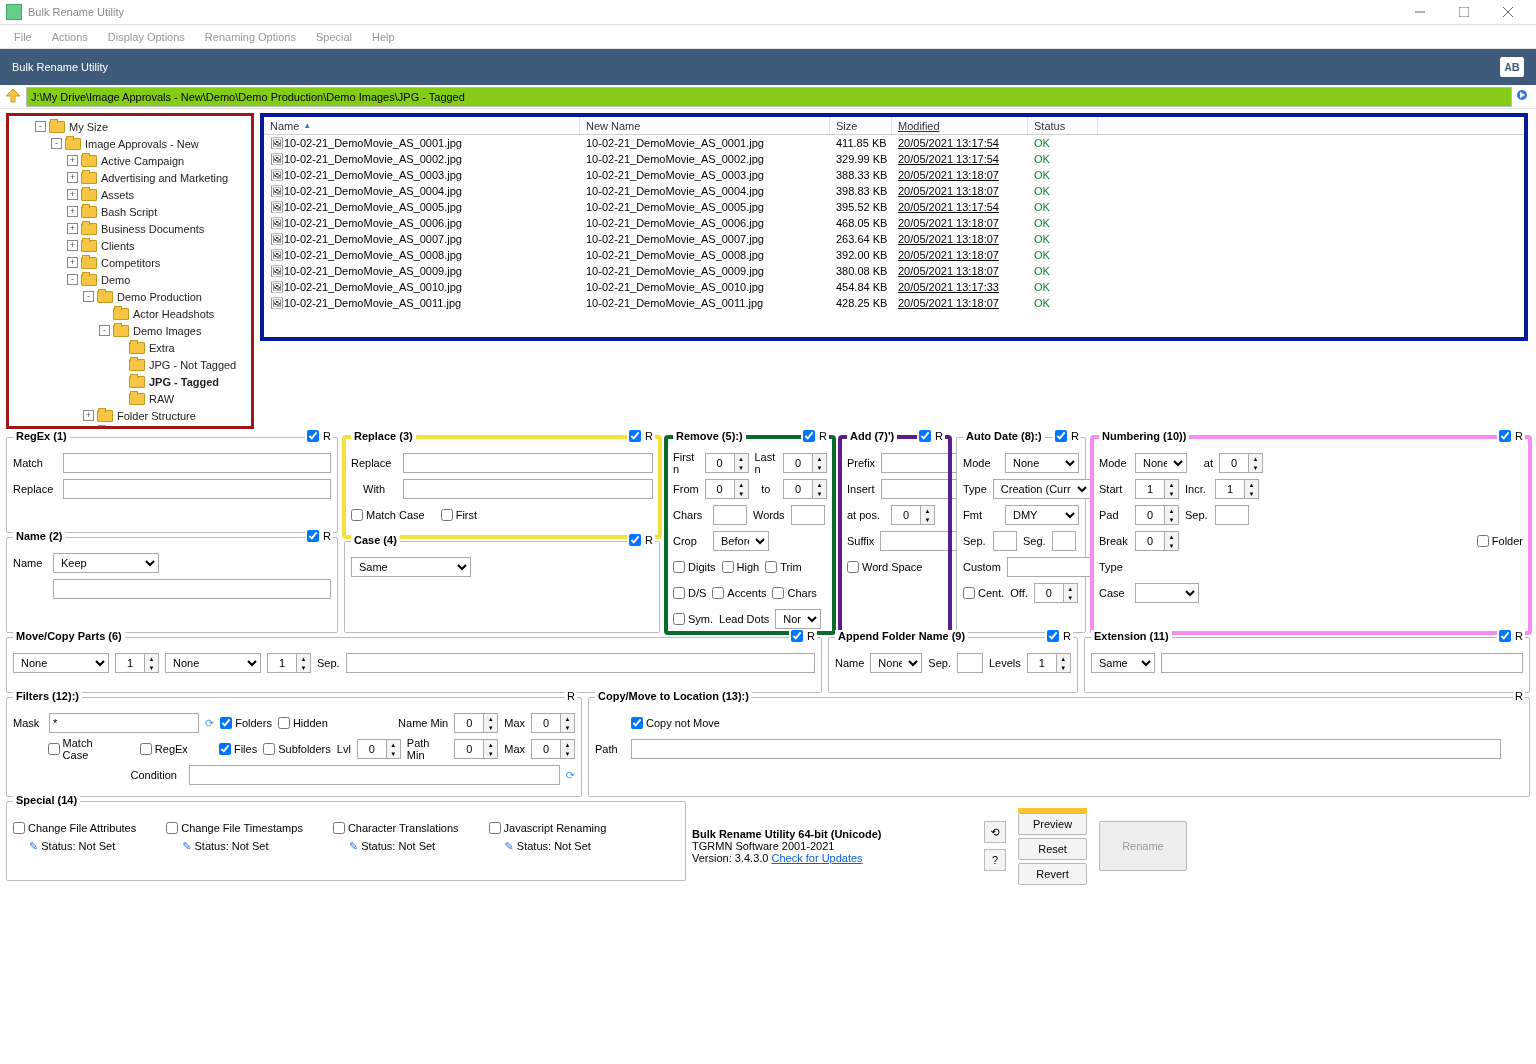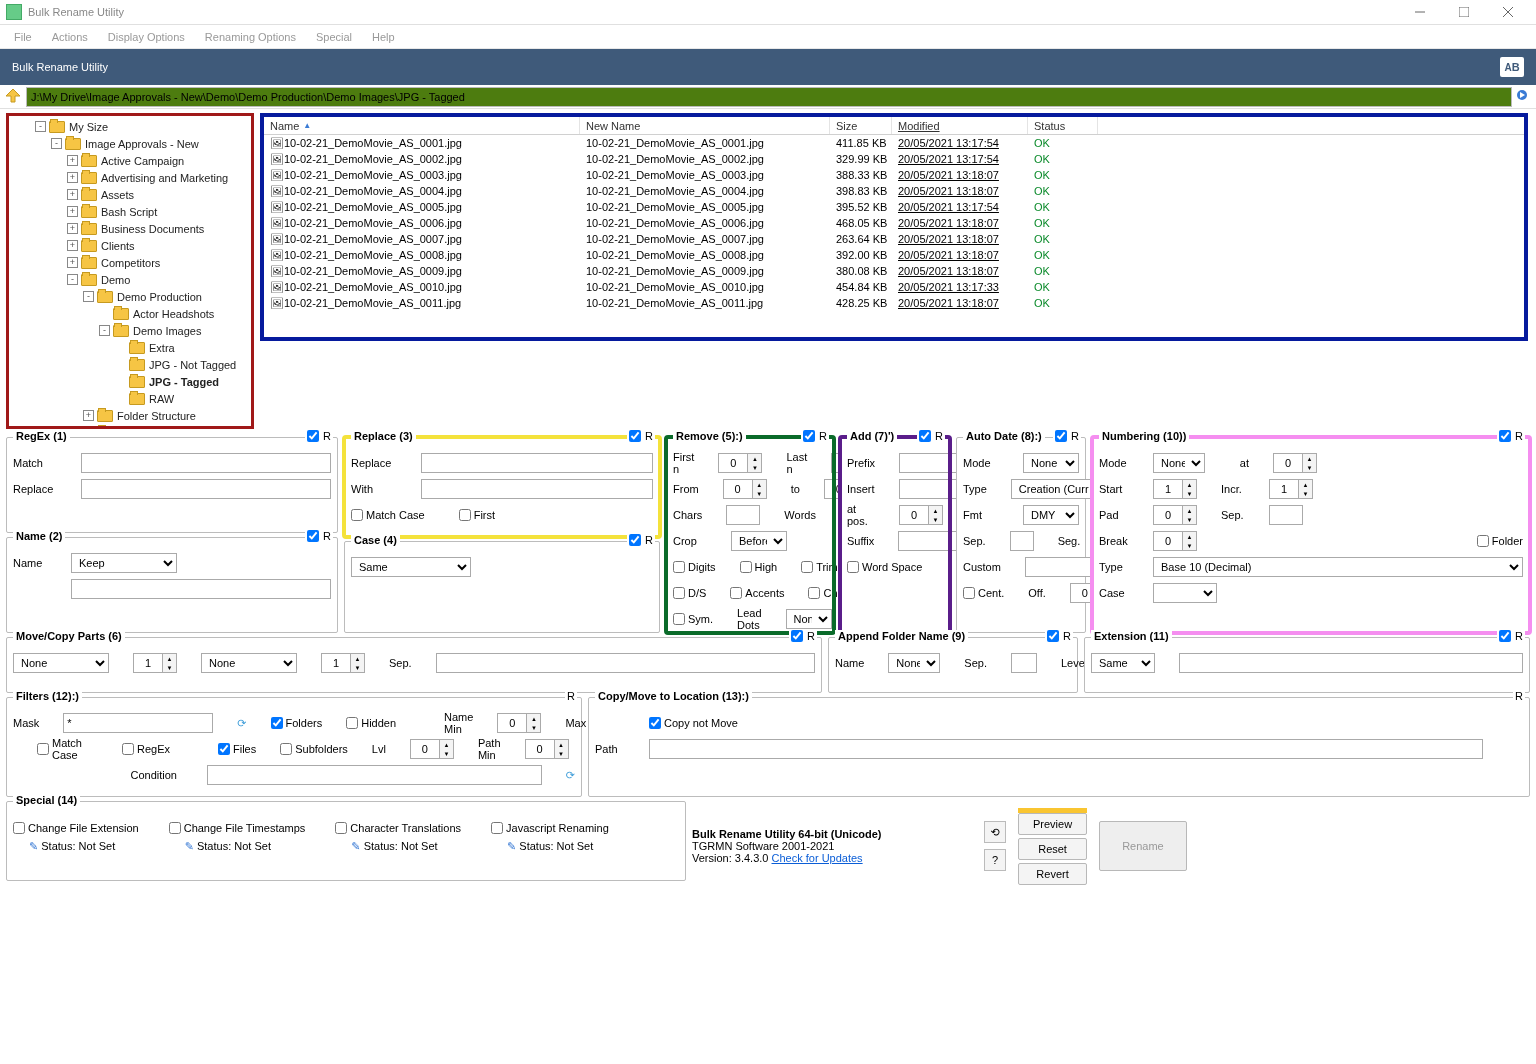--- a/index.html
+++ b/index.html
@@ -17,21 +17,21 @@
 .menubar .mi { padding: 4px 10px; }
 
 
 .appheader { height: 36px; background:#3f5a7a; color:#fff; display:flex; align-items:center; padding:0 12px; font-size:18px; font-weight:400; }
 .appheader .spacer{flex:1;}
 .appheader .badge{width:24px;height:20px;background:#fff;border-radius:2px;display:flex;align-items:center;justify-content:center;color:#3f5a7a;font-weight:bold;font-size:10px;}
 
 
 .pathbar { height: 24px; display:flex; align-items:center; padding:2px 4px; gap:4px; border-bottom:1px solid #e0e0e0;}
 .pathbar .homebtn{width:18px;height:18px;}
-.pathbar input { flex:1; height:20px; border:1px solid #bbb; padding:0 4px; background:#4d7c0f;}
+.pathbar input { flex:1; height:20px; border:1px solid #bbb; padding:0 4px; background:#84cc16;}
 .pathbar .go{width:16px;height:16px;}
 
 
 .upper { display:flex; height: 324px; }
 .treewrap { width: 260px; padding: 4px 6px 4px 6px; }
 .treebox { border: 3px solid #a01818; height: 100%; overflow:auto; padding:2px 2px; background:#fff; }
 .treebox .node { white-space: nowrap; display:flex; align-items:center; height:17px; }
 .treebox .exp { width:11px; height:11px; border:1px solid #888; display:inline-flex; align-items:center; justify-content:center; font-size:9px; line-height:1; margin-right:3px; color:#555; background:#fff;}
 .treebox .noexp { width:11px; display:inline-block; margin-right:3px;}
 .treebox .fld { width:16px; height:12px; background:#f6c544; border:1px solid #c69a20; margin-right:4px; border-radius:1px; position:relative;}
@@ -50,21 +50,21 @@
 .ok { color:#0a8a2a; }
 .col-name{width:316px;} .col-new{width:250px;} .col-size{width:62px;text-align:right;} .col-mod{width:136px;text-decoration:underline;} .col-stat{width:70px;}
 
 
 .opts { flex:1; padding: 4px 6px; display:flex; flex-direction:column; gap:4px; }
 .optrow { display:flex; gap:6px; }
 .group { border:1px solid #bcbcbc; border-radius:2px; padding: 14px 6px 6px 6px; position:relative; background:#fff; }
 .group .title { position:absolute; top:-8px; left:6px; background:#fff; padding:0 3px; font-weight:bold; }
 .group .chk-R { position:absolute; top:-8px; right:4px; background:#fff; padding:0 2px; display:flex; gap:4px; align-items:center;}
 .group label.fl { display:inline-flex; align-items:center; gap:3px; }
-.group .line { display:flex; align-items:center; gap:24px; margin-bottom:4px; height:22px;}
+.group .line { display:flex; align-items:center; gap:6px; margin-bottom:4px; height:22px;}
 .group input[type=text], .group select { border:1px solid #aaa; height:20px; padding:0 3px; background:#fff;}
 .spin { display:inline-flex; border:1px solid #aaa; height:20px; }
 .spin input{border:none;width:28px;text-align:center;height:18px;}
 .spin .ar{width:14px;display:flex;flex-direction:column;border-left:1px solid #aaa;}
 .spin .ar span{flex:1;font-size:6px;display:flex;align-items:center;justify-content:center;background:#f4f4f4;}
 input[type=checkbox]{width:12px;height:12px;}
 
 
 .hl-yellow{outline:4px solid #f4e23b;outline-offset:-2px;}
 .hl-green{outline:4px solid #0a6b2a;outline-offset:-2px;}
@@ -368,21 +368,21 @@
         <span class="title">Replace (3)</span>
         <span class="chk-R">
             <input type="checkbox" checked="" style="">
             <span>R</span>
           </span>
         <div class="line">
             <span style="width:46px">Replace</span>
             <input type="text" style="flex: 1 1 0%;">
           </div>
         <div class="line">
-            <span style="width:46px;text-align:left">With</span>
+            <span style="width:46px;text-align:center">With</span>
             <input type="text" style="flex: 1 1 0%;">
           </div>
         <div class="line">
           <label class="fl">
               <input type="checkbox" style="">
               <span>Match Case</span>
             </label>
           <label class="fl" style="margin-left:10px">
               <input type="checkbox" style="">
               <span>First</span>
@@ -629,21 +629,20 @@
             </span>
           </span>
         <span style="flex:1"></span>
           <label class="fl">
             <input type="checkbox" style="">
             <span>Folder</span>
           </label>
         </div>
       <div class="line">
           <span style="width:30px">Type</span>
-          <select style="flex:1"><option>Base 10 (Decimal)</option></select>
         </div>
       <div class="line">
           <span style="width:30px">Case</span>
           <select style="width:64px"><option></option></select>
         </div>
     </div>
   </div>
 
   <div class="optrow" style="height:56px;">
     <div class="group" style="width:816px;">
@@ -813,21 +812,21 @@
     </div>
   </div>
 
   <div class="optrow" style="height:80px;">
     <div class="group" style="width:680px;">
       <span class="title">Special (14)</span>
       <div style="display:flex;gap:30px;padding-top:6px;">
         <div>
           <label class="fl">
               <input type="checkbox" style="">
-              <span>Change File Extension</span>
+              <span>Change File Attributes</span>
             </label>
           <div style="margin-left:16px;margin-top:4px;"><span style="color:#3a7bd5">✎</span> <span>Status:  Not Set</span></div>
         </div>
         <div>
           <label class="fl">
               <input type="checkbox" style="">
               <span>Change File Timestamps</span>
             </label>
           <div style="margin-left:16px;margin-top:4px;"><span style="color:#3a7bd5">✎</span> <span>Status:  Not Set</span></div>
         </div>

